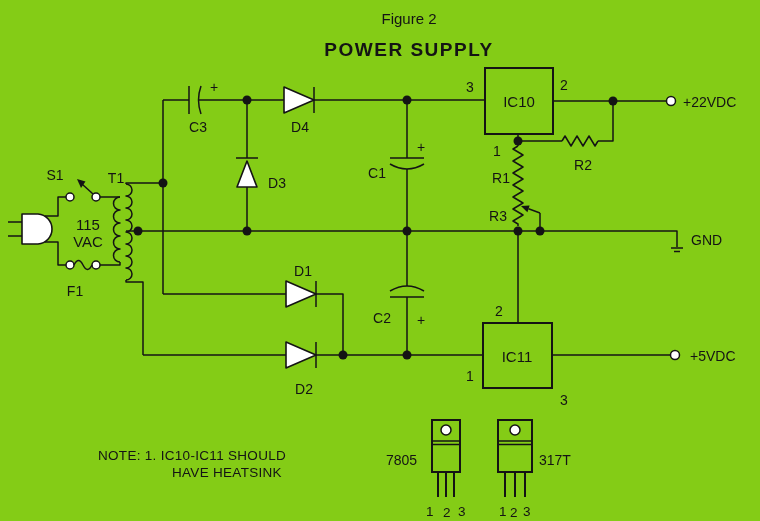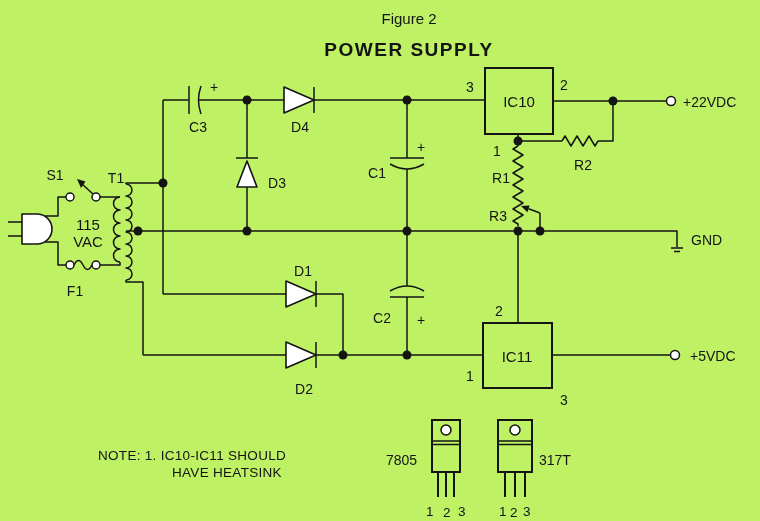--- a/index.html
+++ b/index.html
@@ -1,16 +1,16 @@
 <!DOCTYPE html>
 <html><head>
 <meta charset="utf-8">
 <style>
   html,body{margin:0;padding:0;background:#ffffff;}
-  .page{position:relative;width:760px;height:521px;background:#bef264;overflow:hidden;
+  .page{position:relative;width:760px;height:521px;background:#84cc16;overflow:hidden;
         font-family:"Liberation Sans",sans-serif;}
   svg{display:block}
   text{fill:#141414;font-family:"Liberation Sans",sans-serif;}
   .lbl{font-size:14px;}
   .pin{font-size:14px;}
   .big{font-size:15px;}
   .ttl{font-size:15px;}
   .mainttl{font-size:19px;font-weight:bold;letter-spacing:1.5px;}
   .note{font-size:13.5px;letter-spacing:.3px;}
   .w{stroke:#141414;stroke-width:1.5;fill:none;stroke-linejoin:round;}

